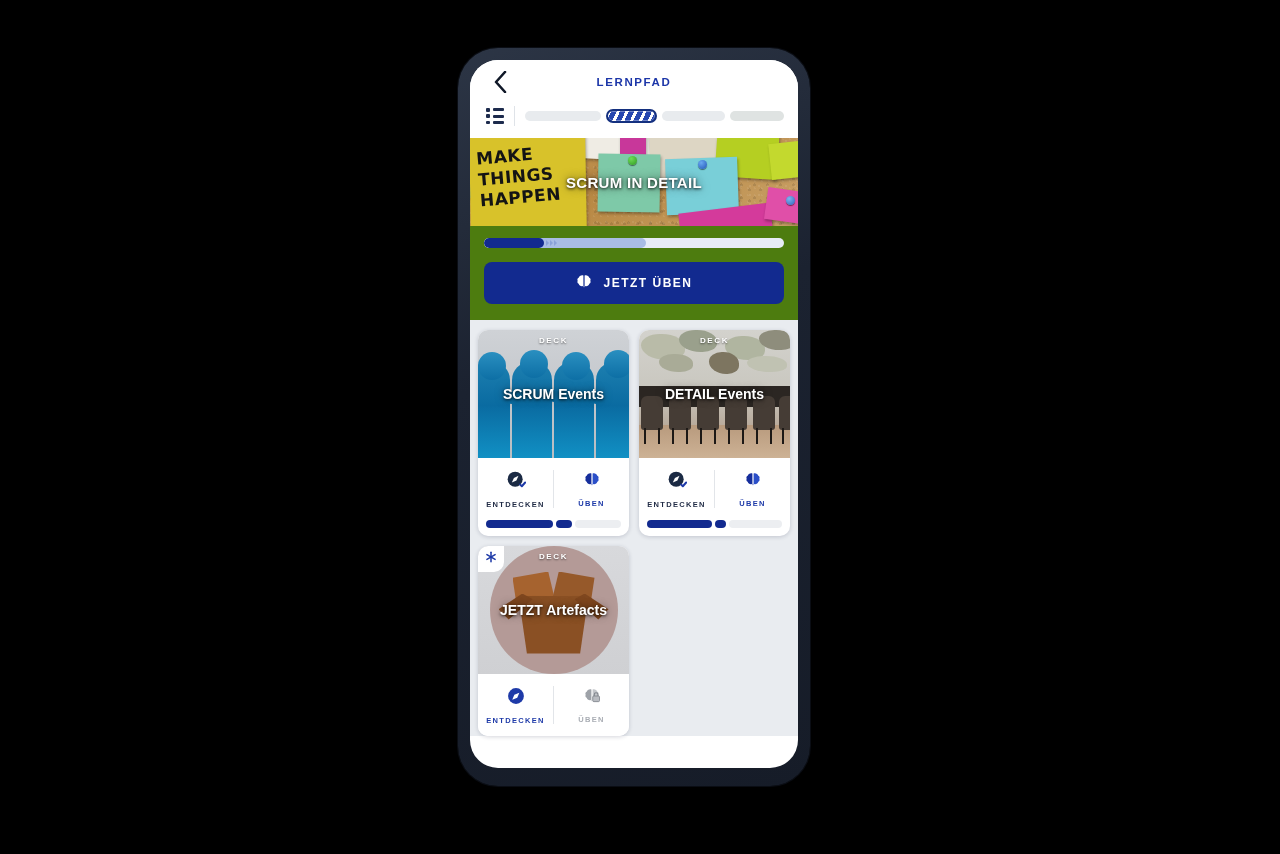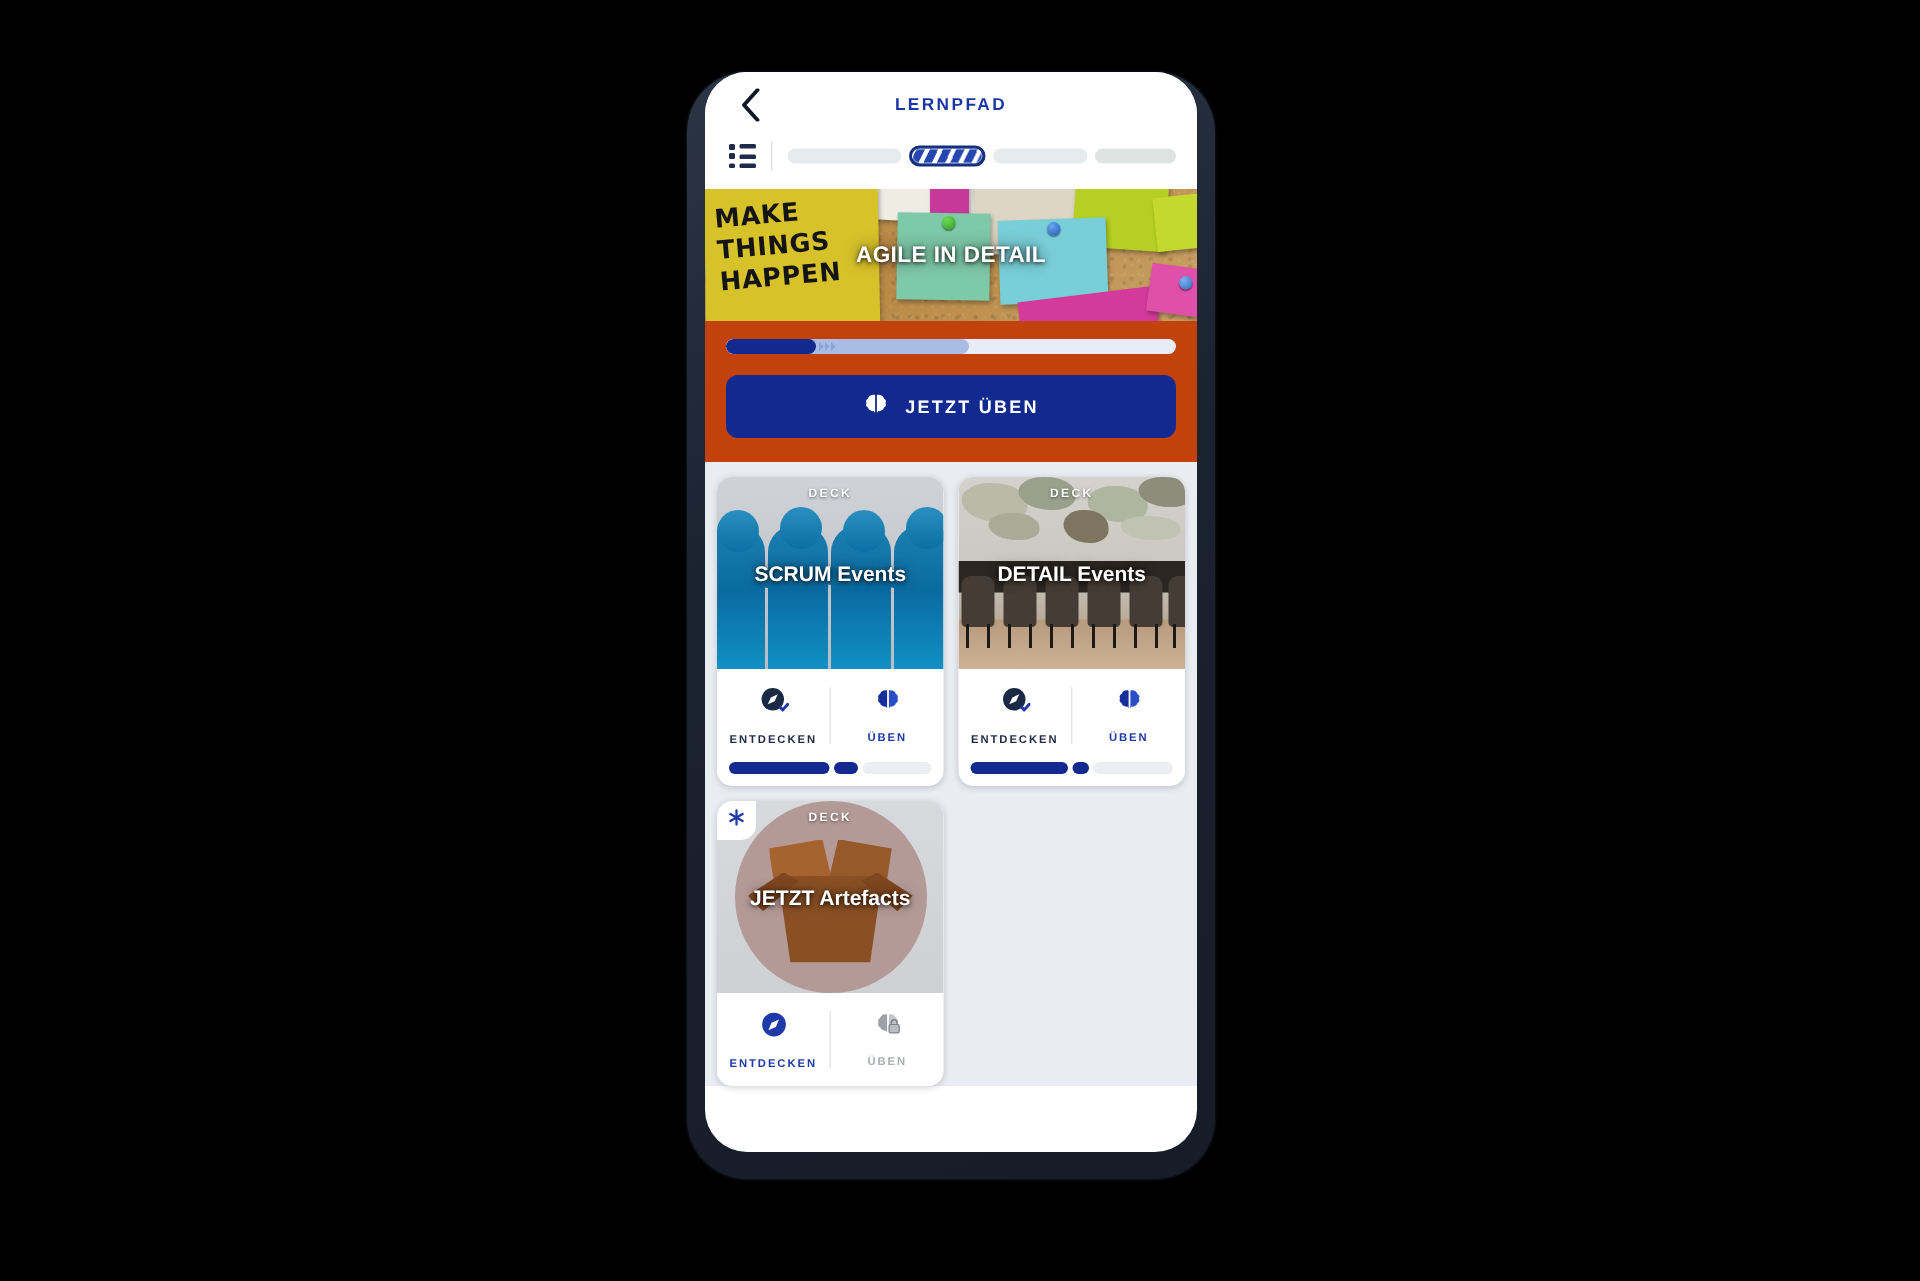--- a/index.html
+++ b/index.html
@@ -11,21 +11,21 @@
   }
 
   
   .stage { position: relative; width: 1280px; height: 854px; background:#000; }
 
   .phone {
     position: absolute; left: 458px; top: 48px;
     width: 352px; height: 738px;
     background: linear-gradient(160deg,#2c3545 0%, #1b2230 40%, #161c28 100%);
     border-radius: 40px;
-    padding: 0 12px 18px 12px;
+    padding: 12px 12px 18px 12px;
     box-shadow: 0 0 0 1px #0a0d14, 0 10px 30px rgba(0,0,0,.8);
   }
   .phone-inner {
     width: 100%; height: 100%;
     background: #ffffff;
     border-radius: 28px;
     overflow: hidden;
     position: relative;
   }
 
@@ -109,21 +109,21 @@
     color:#141414; transform: rotate(-5deg); letter-spacing:.5px;
   }
   .hero-label {
     position:absolute; left:0; right:0; top:50%; transform:translateY(-50%);
     text-align:center; color:#fff; font-size:15px; font-weight:700;
     letter-spacing:.3px;
     text-shadow: 0 1px 3px rgba(0,0,0,.85), 0 0 10px rgba(0,0,0,.6);
   }
 
   
-  .lesson-block { background:#c2410c; padding: 12px 14px 16px 14px; }
+  .lesson-block { background:#4d7c0f; padding: 12px 14px 16px 14px; }
   .lp-track {
     position:relative; height:10px; border-radius:6px; background:#e7ecf6; overflow:hidden;
   }
   .lp-mid { position:absolute; left:0; top:0; height:100%; width:54%; background:#a9bde4; border-radius:6px; }
   .lp-fill { position:absolute; left:0; top:0; height:100%; width:20%; background:#122a8f; border-radius:6px; }
   .lp-chev { position:absolute; top:50%; transform:translateY(-50%); left:20%; display:flex; gap:1px; padding-left:2px; }
   .lp-chev i { display:block; width:0;height:0; border-top:3px solid transparent; border-bottom:3px solid transparent; border-left:3px solid #8aa2d8;}
   .cta {
     margin-top: 14px;
     height: 42px; border-radius: 8px;
@@ -266,21 +266,21 @@
           <div class="note n-yellow"></div>
           <div class="note n-green"></div>
           <div class="note n-cyan"></div>
           <div class="note n-pink"></div>
           <div class="note n-pink2"></div>
           <div class="pin pin-green"></div>
           <div class="pin pin-blue"></div>
           <div class="pin pin-blue2"></div>
           <div class="hand-text">MAKE THINGS HAPPEN</div>
         </div>
-        <div class="hero-label">AGILE IN DETAIL</div>
+        <div class="hero-label">SCRUM IN DETAIL</div>
       </div>
 
       <div class="lesson-block">
         <div class="lp-track">
           <div class="lp-mid"></div>
           <div class="lp-fill"></div>
           <div class="lp-chev">
               <i></i>
               <i></i>
               <i></i>

